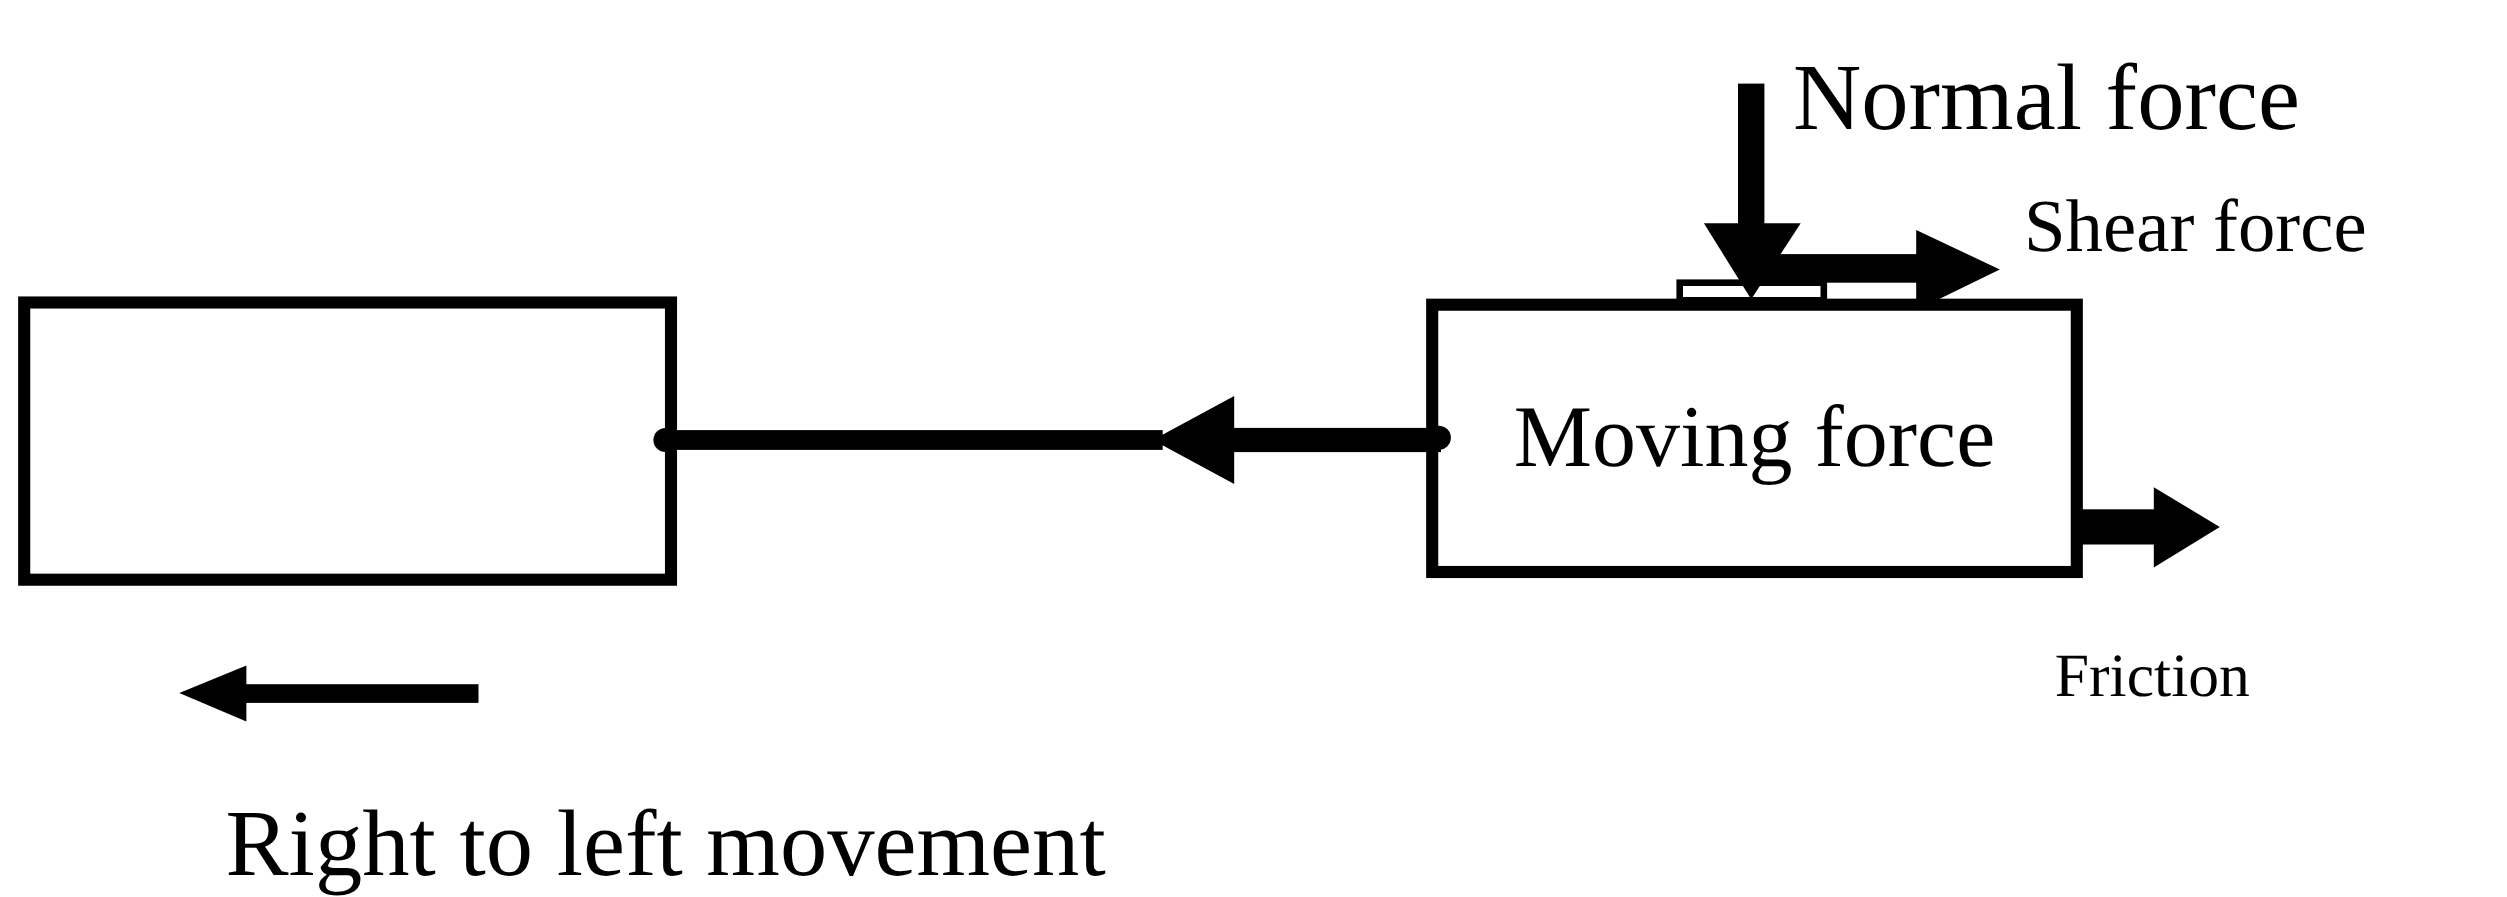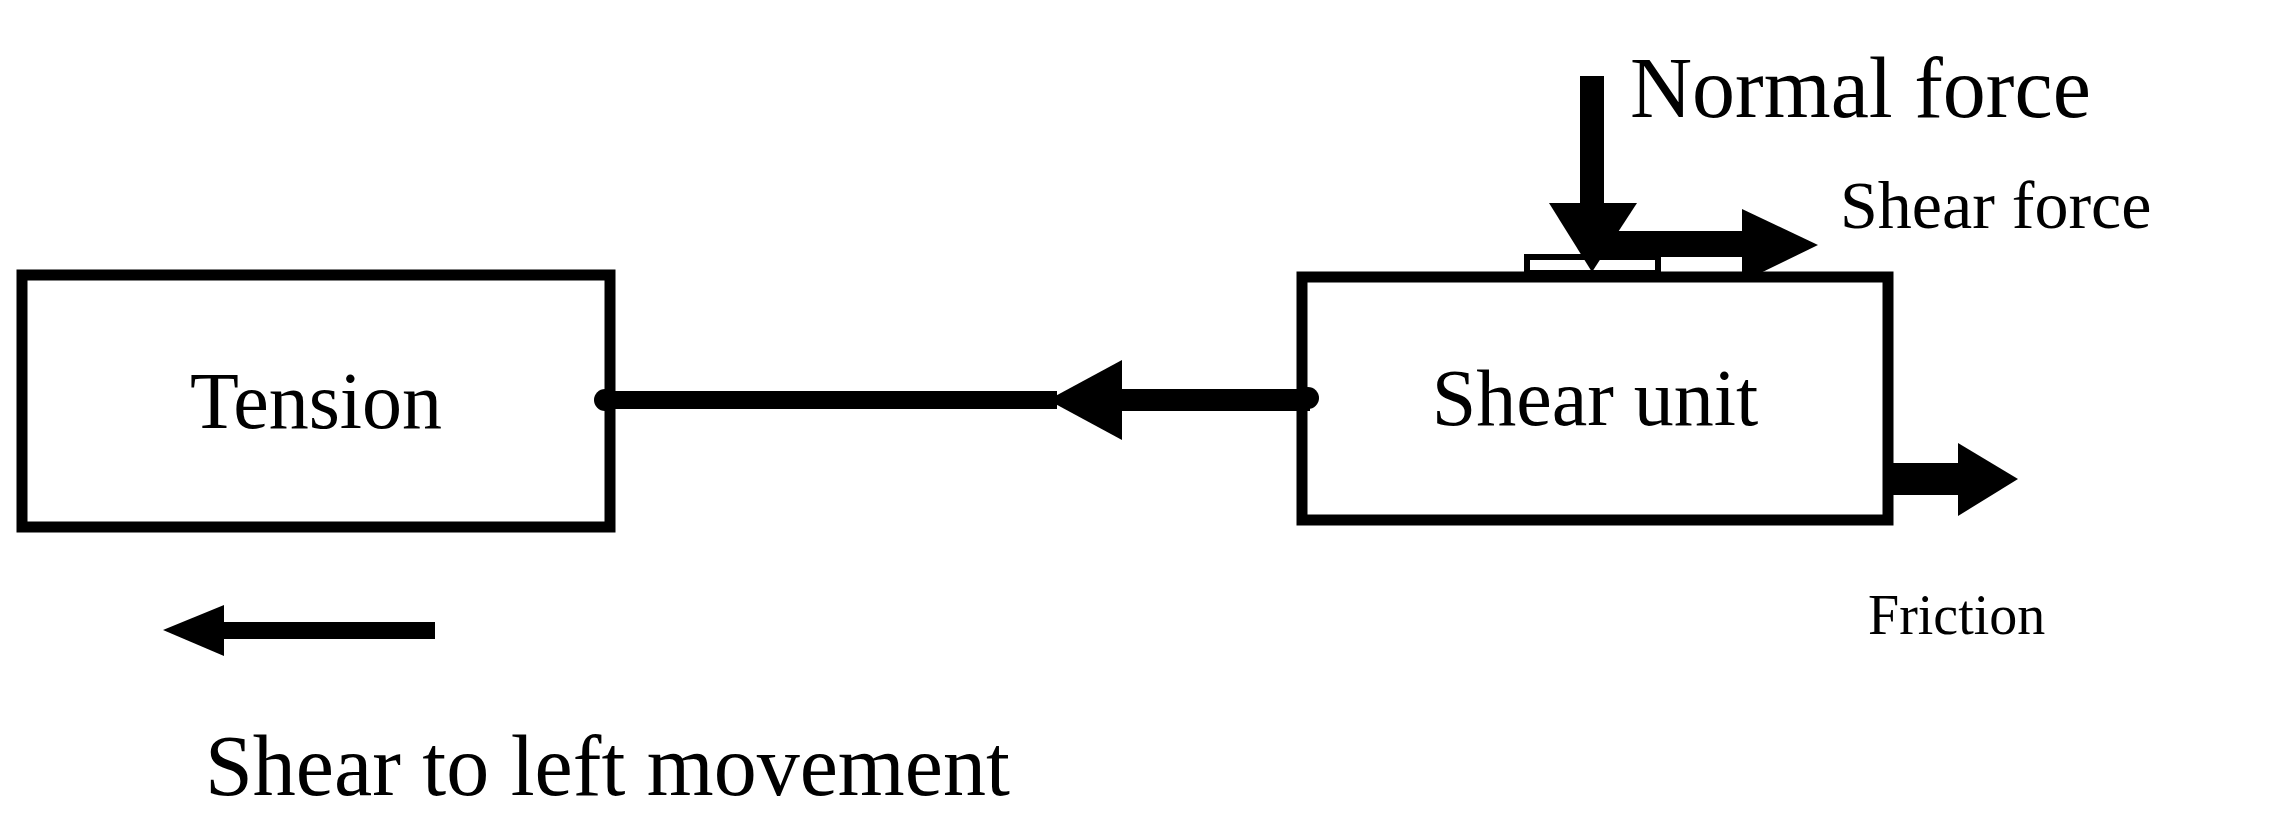--- a/index.html
+++ b/index.html
@@ -98,29 +98,28 @@
       <polygon points="2018,479 1958,443 1958,516" fill="#000000"></polygon>
     </g>
 
     <g>
       <rect x="215" y="622" width="220" height="17" fill="#000000"></rect>
       <polygon points="163,630 224,605 224,656" fill="#000000"></polygon>
     </g>
   </svg>
 
   <div class="box-label" id="box-label-tension-sensor">
-    <span>Tension</span>
   </div>
 
   <div class="box-label" id="box-label-moving-unit">
-    <span>Shear unit</span>
+    <span>Moving force</span>
   </div>
 
 
   <div class="dgm-label" id="label-normal-force">Normal force</div>
 
   <div class="dgm-label" id="label-shear-force">Shear force</div>
 
   <div class="dgm-label" id="label-friction">Friction</div>
 
-  <div class="dgm-label" id="label-movement">Shear to left movement</div>
+  <div class="dgm-label" id="label-movement">Right to left movement</div>
 
 </div>
 
 </body></html>

